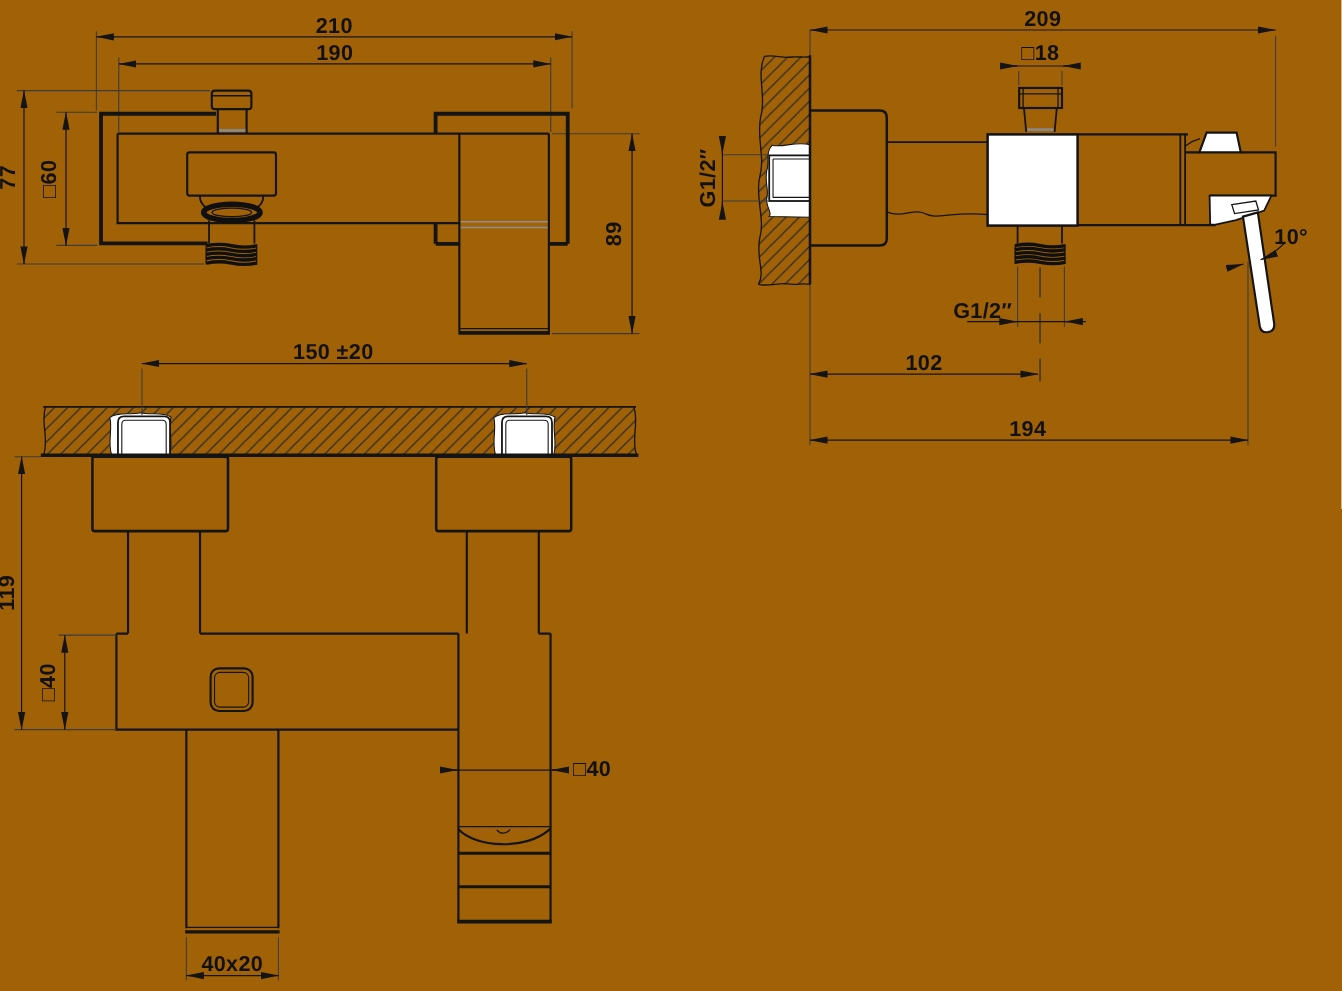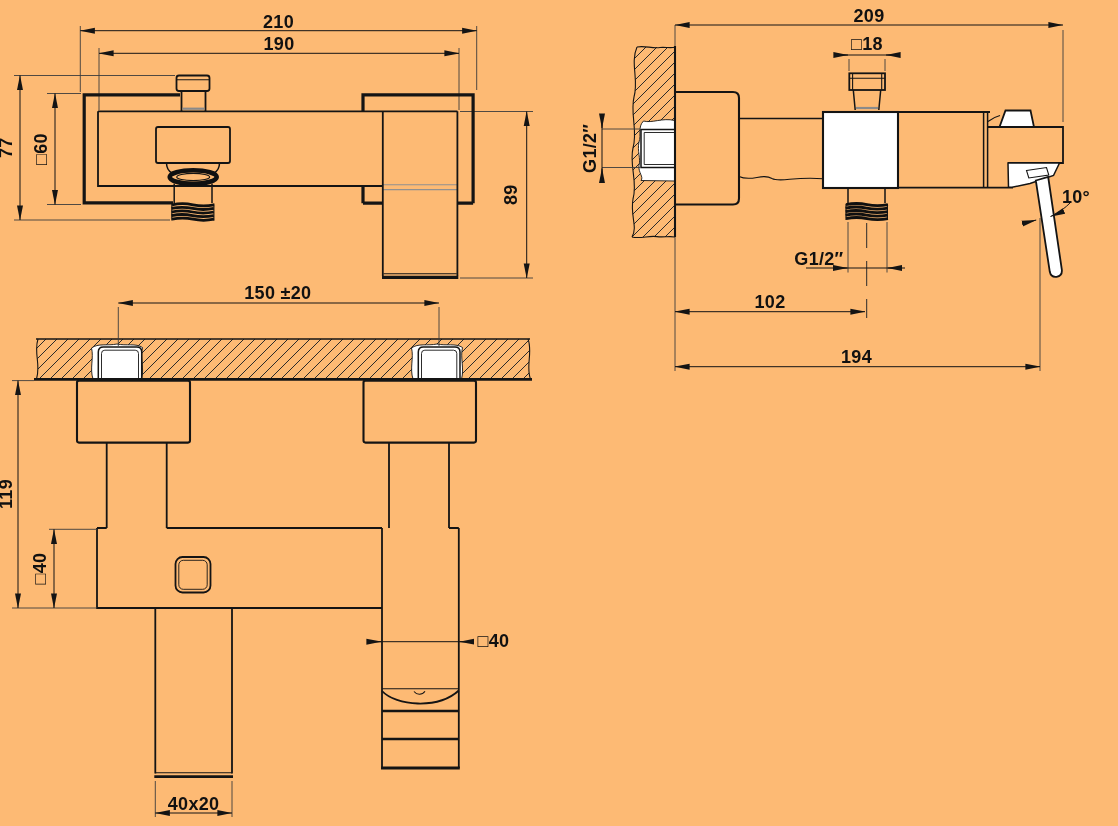--- a/index.html
+++ b/index.html
@@ -1,16 +1,16 @@
 <!DOCTYPE html>
 <html><head>
 <meta charset="utf-8">
 <style>
   html,body{margin:0;padding:0;background:#ffffff;}
-  .sheet{position:relative;width:1118px;height:826px;background:#fdba74;overflow:hidden;
+  .sheet{position:relative;width:1118px;height:826px;background:#a16207;overflow:hidden;
          font-family:"Liberation Sans", sans-serif;}
   svg{display:block}
   
   .s09{stroke:#141414;stroke-width:.9;fill:none}
   .s1{stroke:#141414;stroke-width:1.1;fill:none}
   .s14{stroke:#141414;stroke-width:1.5;fill:none}
   .s17{stroke:#141414;stroke-width:1.8;fill:none}
   .s2{stroke:#141414;stroke-width:2.1;fill:none}
   .s24{stroke:#141414;stroke-width:2.5;fill:none}
   .s28{stroke:#141414;stroke-width:2.8;fill:none}

